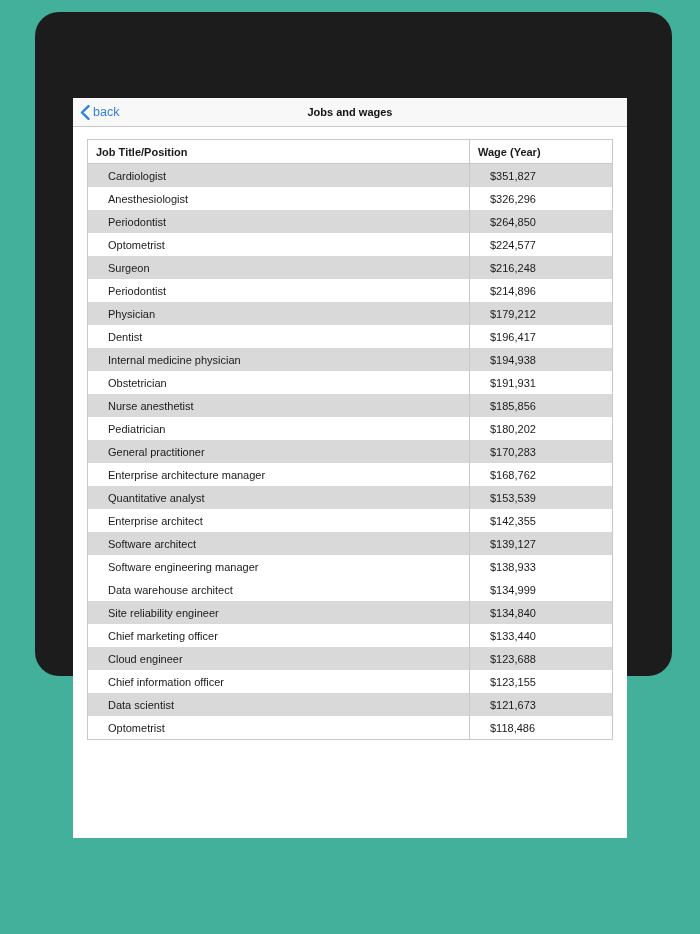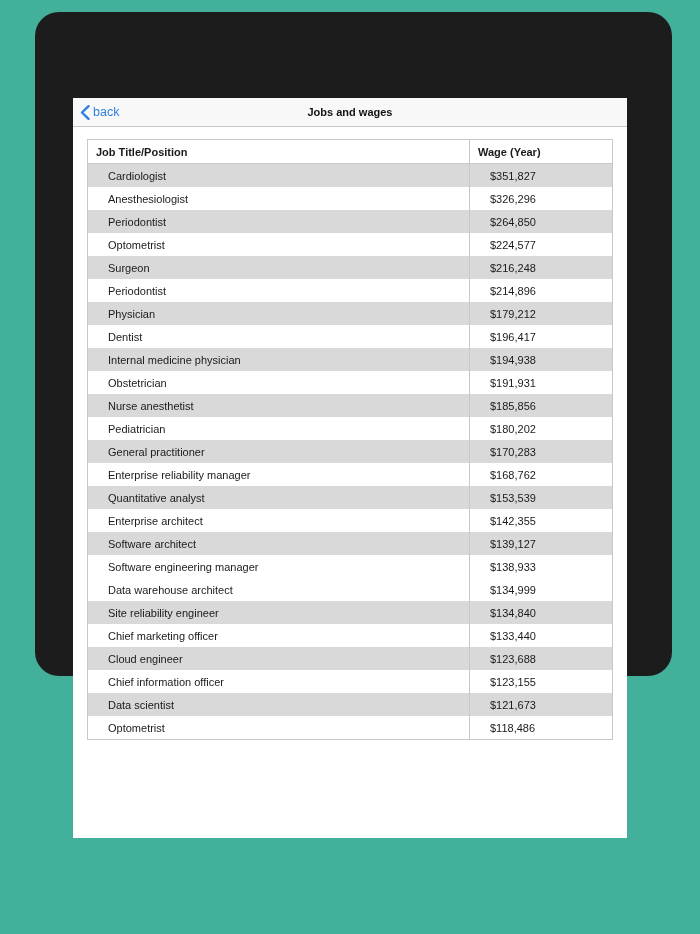--- a/index.html
+++ b/index.html
@@ -169,21 +169,21 @@
               </tr>
               <tr>
                 <td>Pediatrician</td>
                 <td>$180,202</td>
               </tr>
               <tr class="alt">
                 <td>General practitioner</td>
                 <td>$170,283</td>
               </tr>
               <tr>
-                <td>Enterprise reliability manager</td>
+                <td>Enterprise architecture manager</td>
                 <td>$168,762</td>
               </tr>
               <tr class="alt">
                 <td>Quantitative analyst</td>
                 <td>$153,539</td>
               </tr>
               <tr>
                 <td>Enterprise architect</td>
                 <td>$142,355</td>
               </tr>

